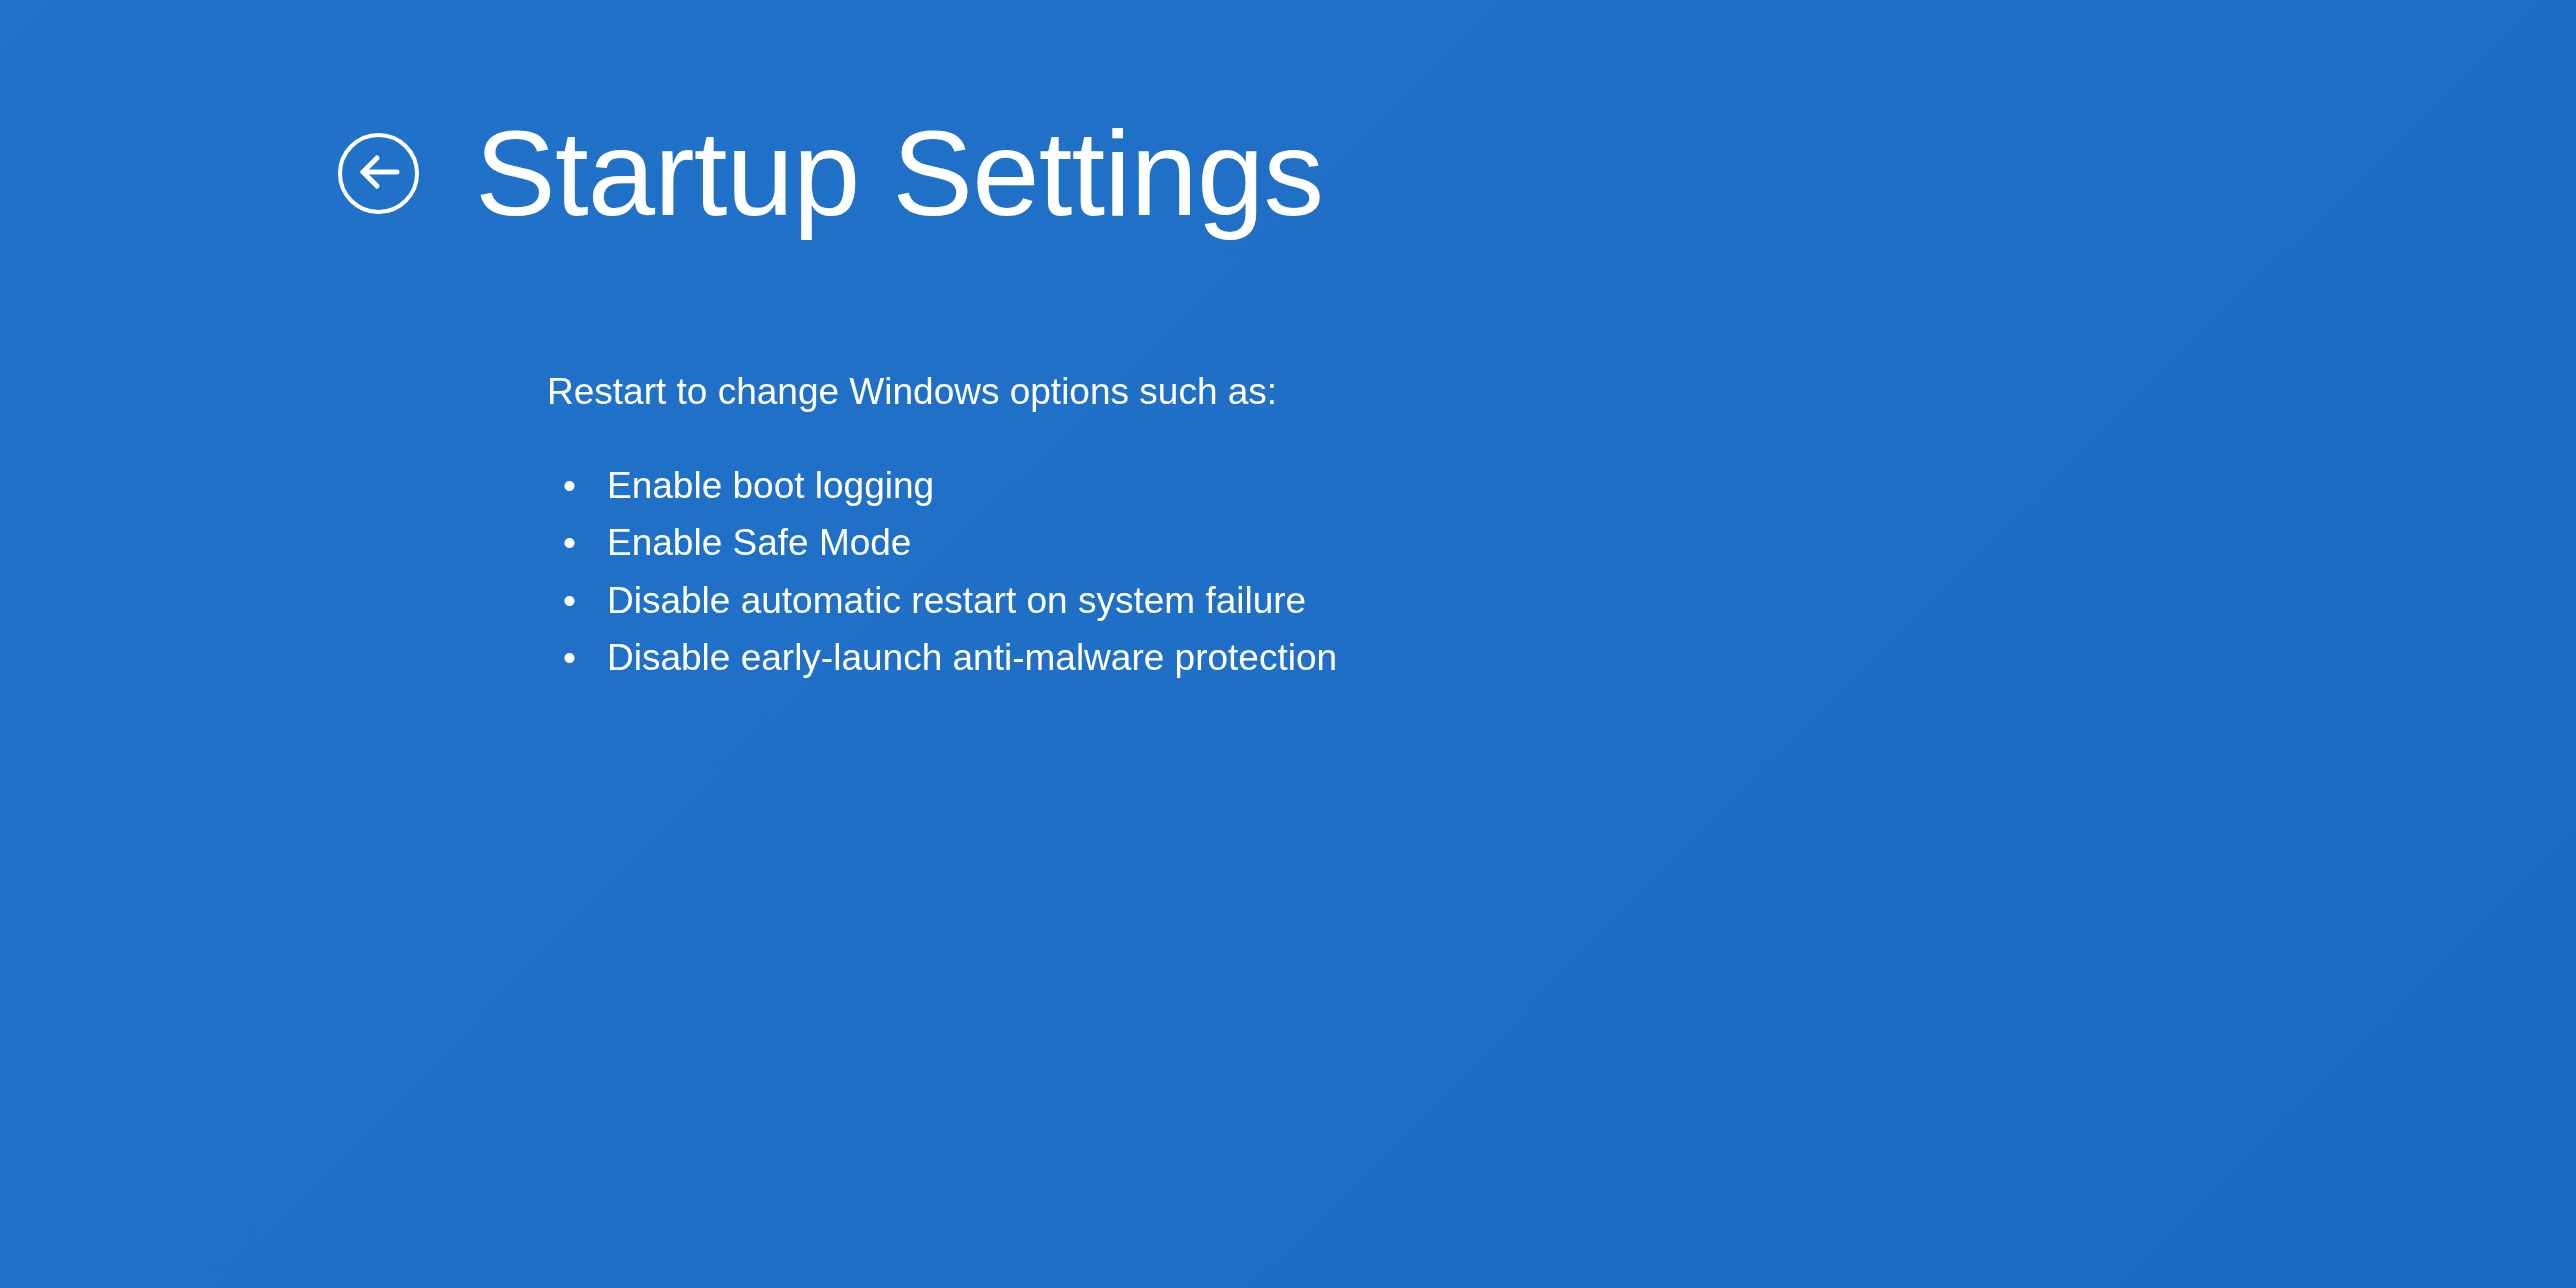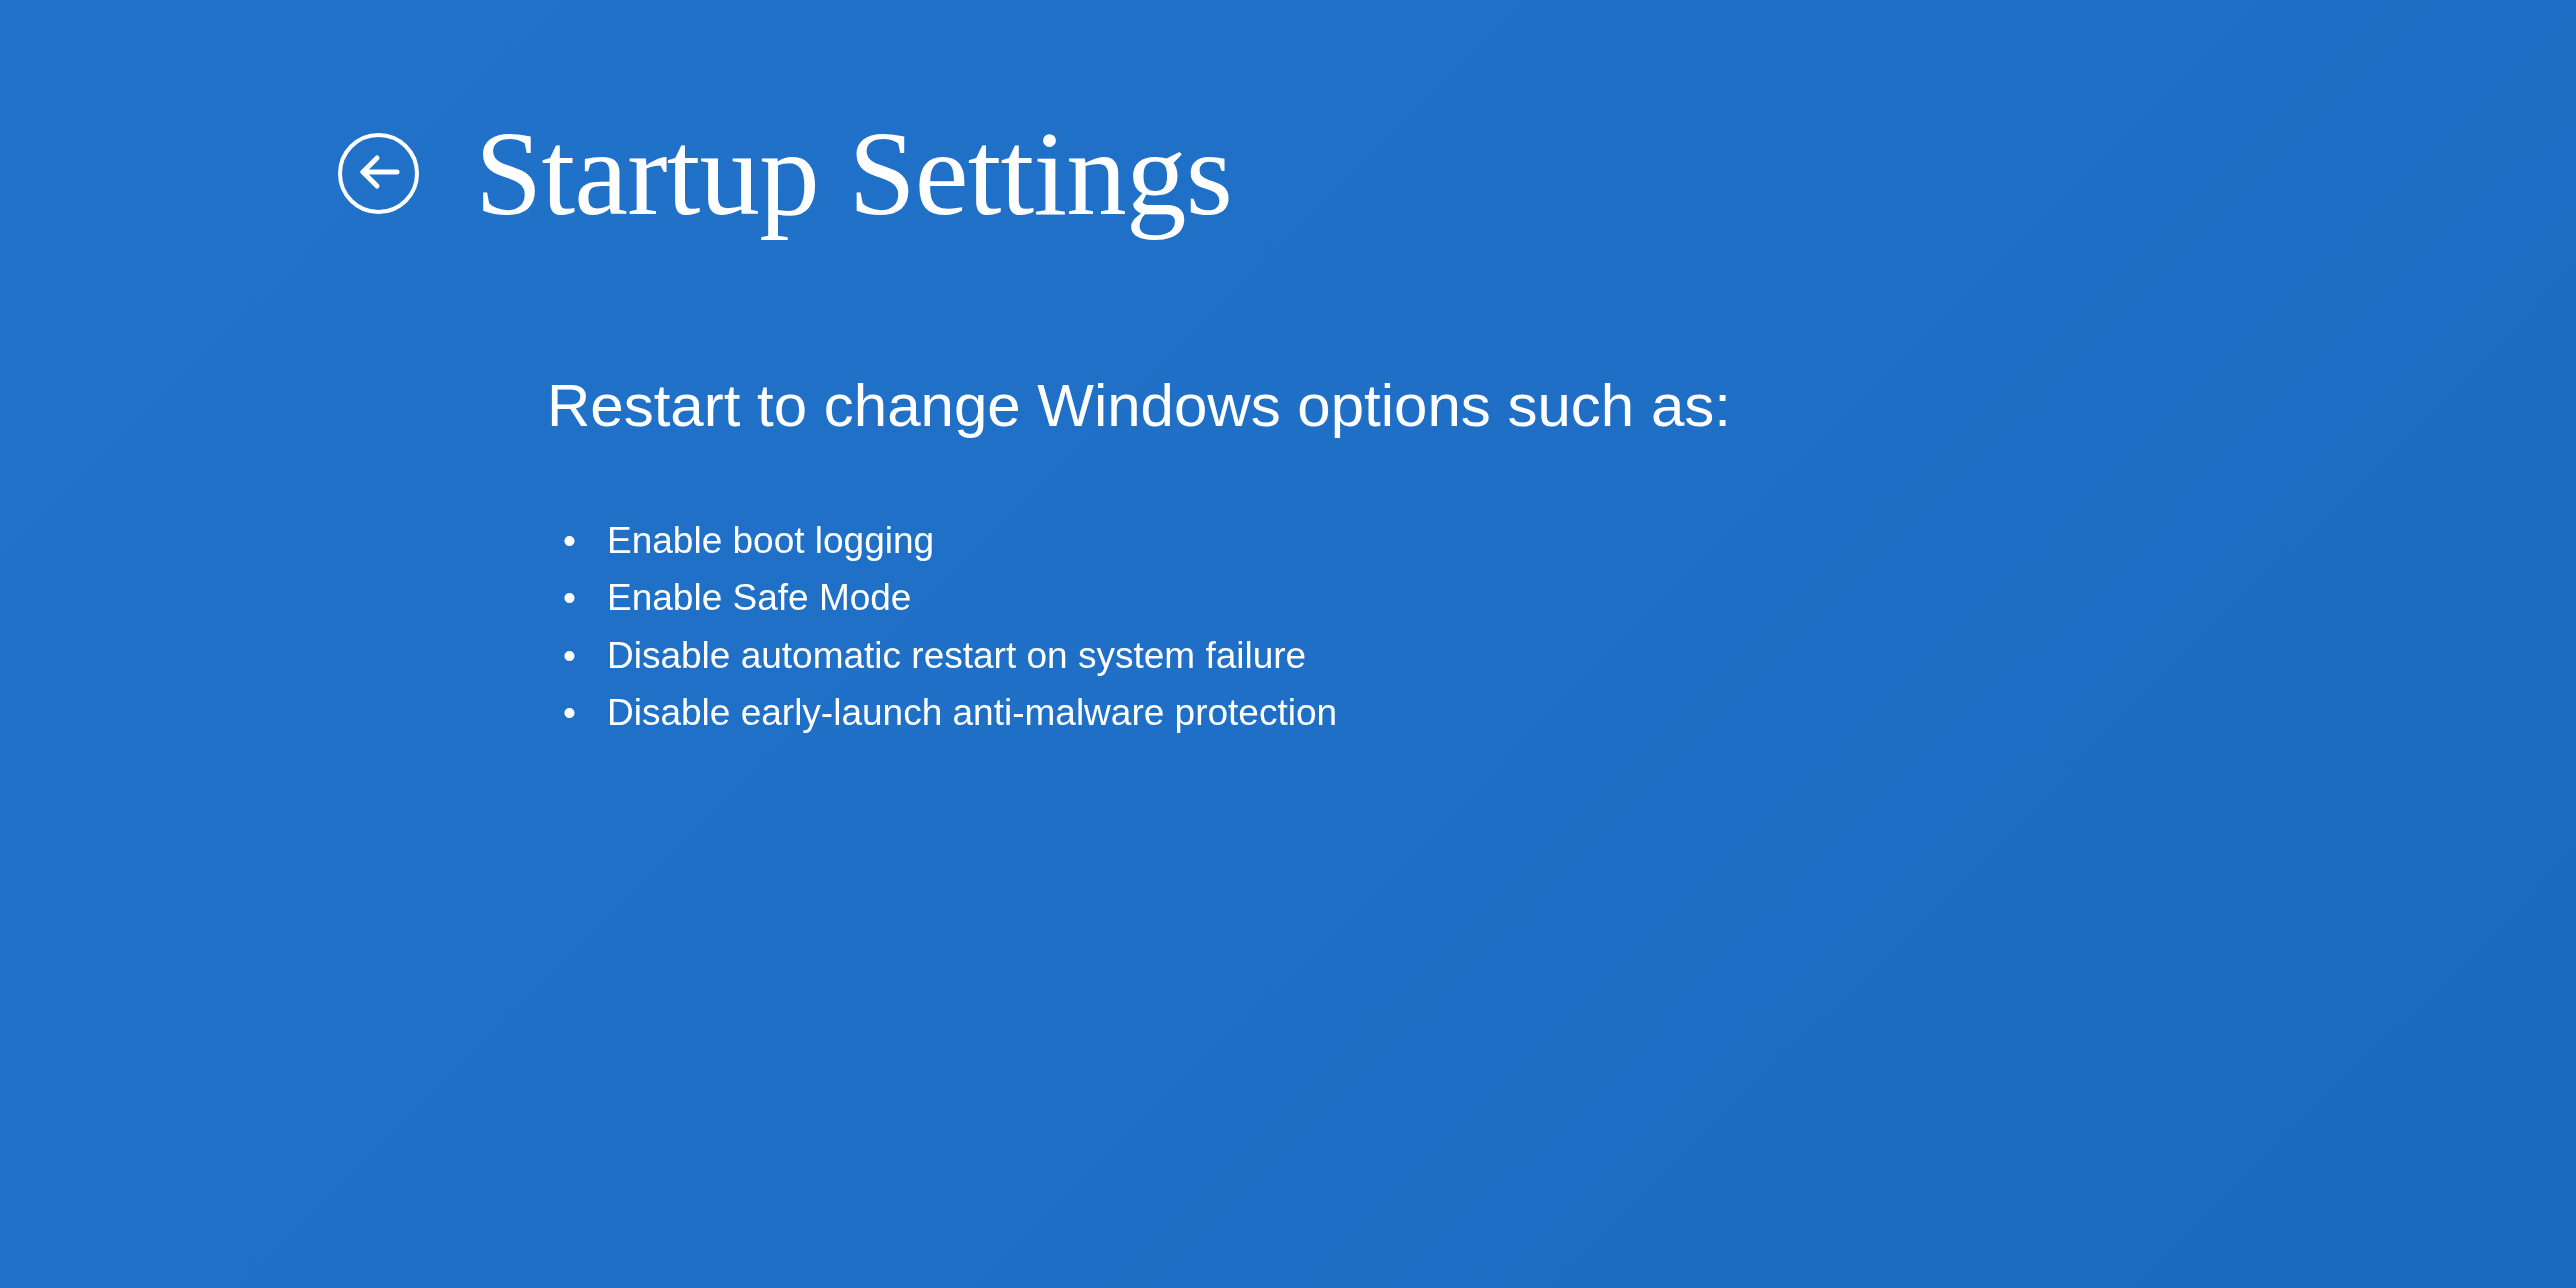--- a/index.html
+++ b/index.html
@@ -18,21 +18,20 @@
     }
     .container {
       padding-top: 113px;
       padding-left: 338px;
     }
     .header {
       display: flex;
       align-items: center;
       gap: 56px;
       margin-bottom: 137px;
-      font-family: Liberation Serif, serif;
     }
     .back-button {
       width: 81px;
       height: 81px;
       border: 4.8px solid #ffffff;
       border-radius: 50%;
       display: flex;
       align-items: center;
       justify-content: center;
       cursor: pointer;
@@ -45,23 +44,23 @@
     .title {
       font-size: 121px;
       font-weight: 200;
       letter-spacing: -0.8px;
       line-height: 1;
     }
     .content {
       padding-left: 209px;
     }
     .subtitle {
-      font-size: 60px;
+      font-size: 37px;
       font-weight: 300;
-      margin-bottom: 72px;
+      margin-bottom: 44px;
     }
     .options-list {
       list-style: none;
       padding-left: 16px;
     }
     .options-list li {
       font-size: 37px;
       font-weight: 300;
       line-height: 1.55;
       position: relative;

